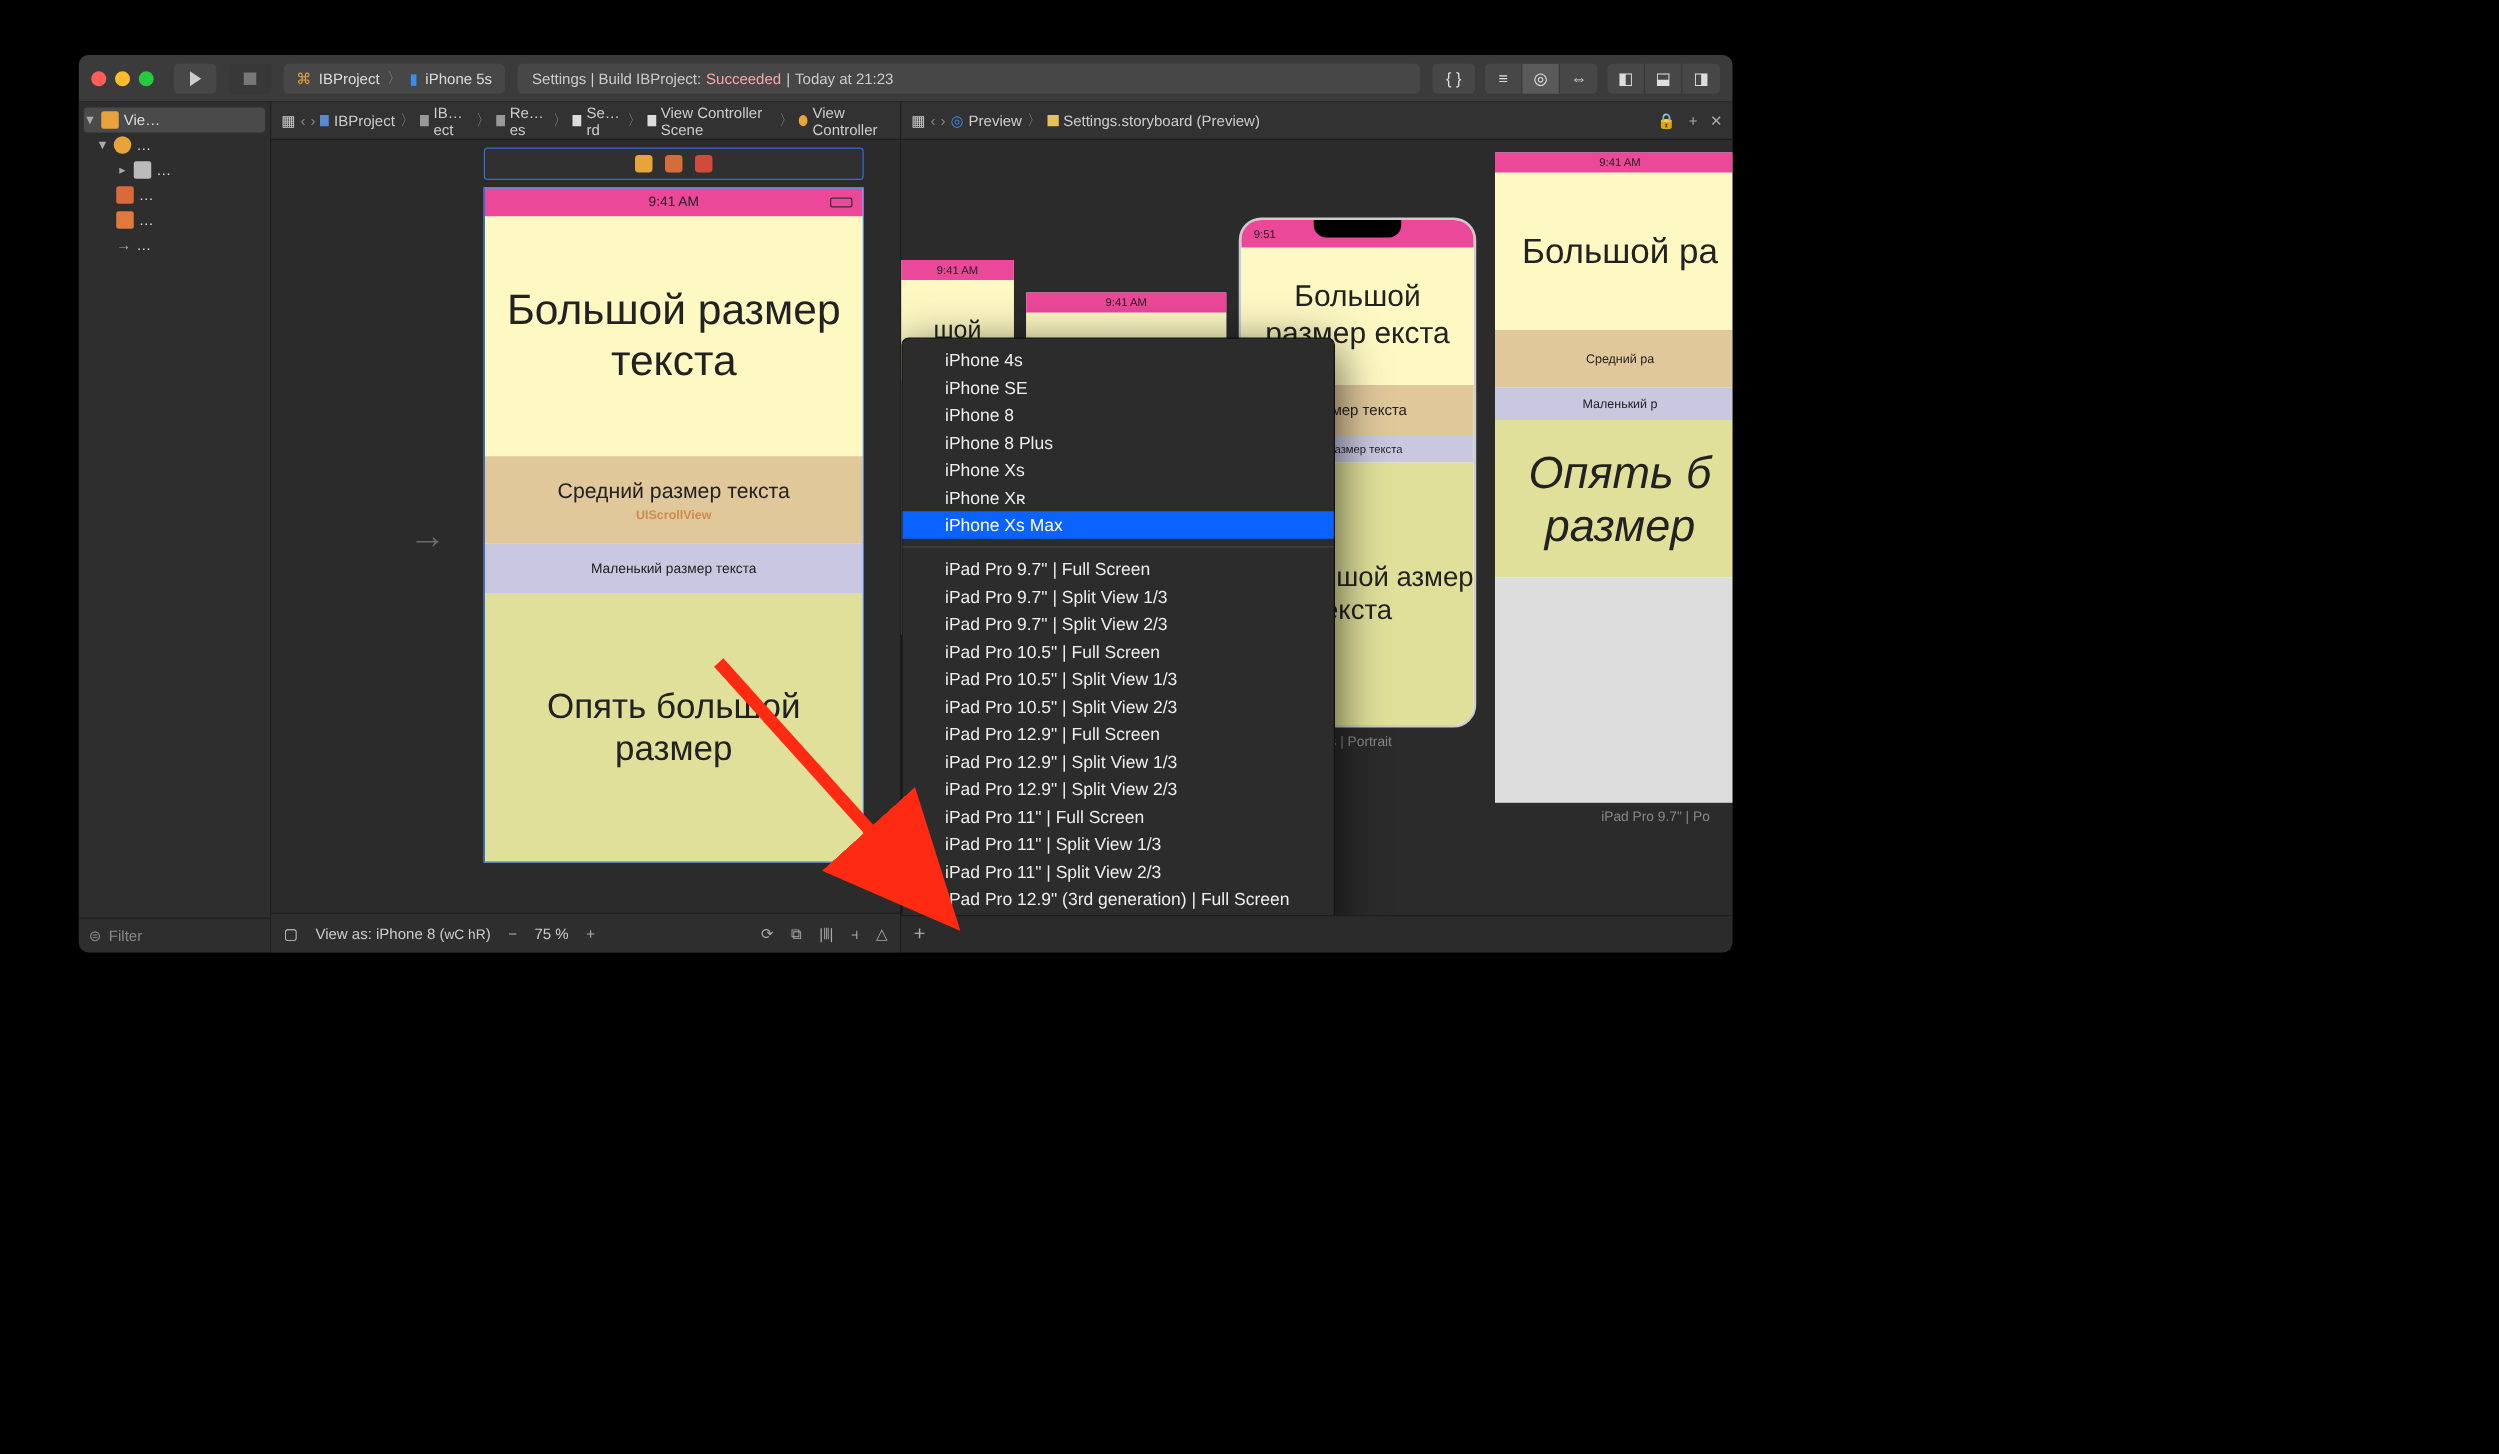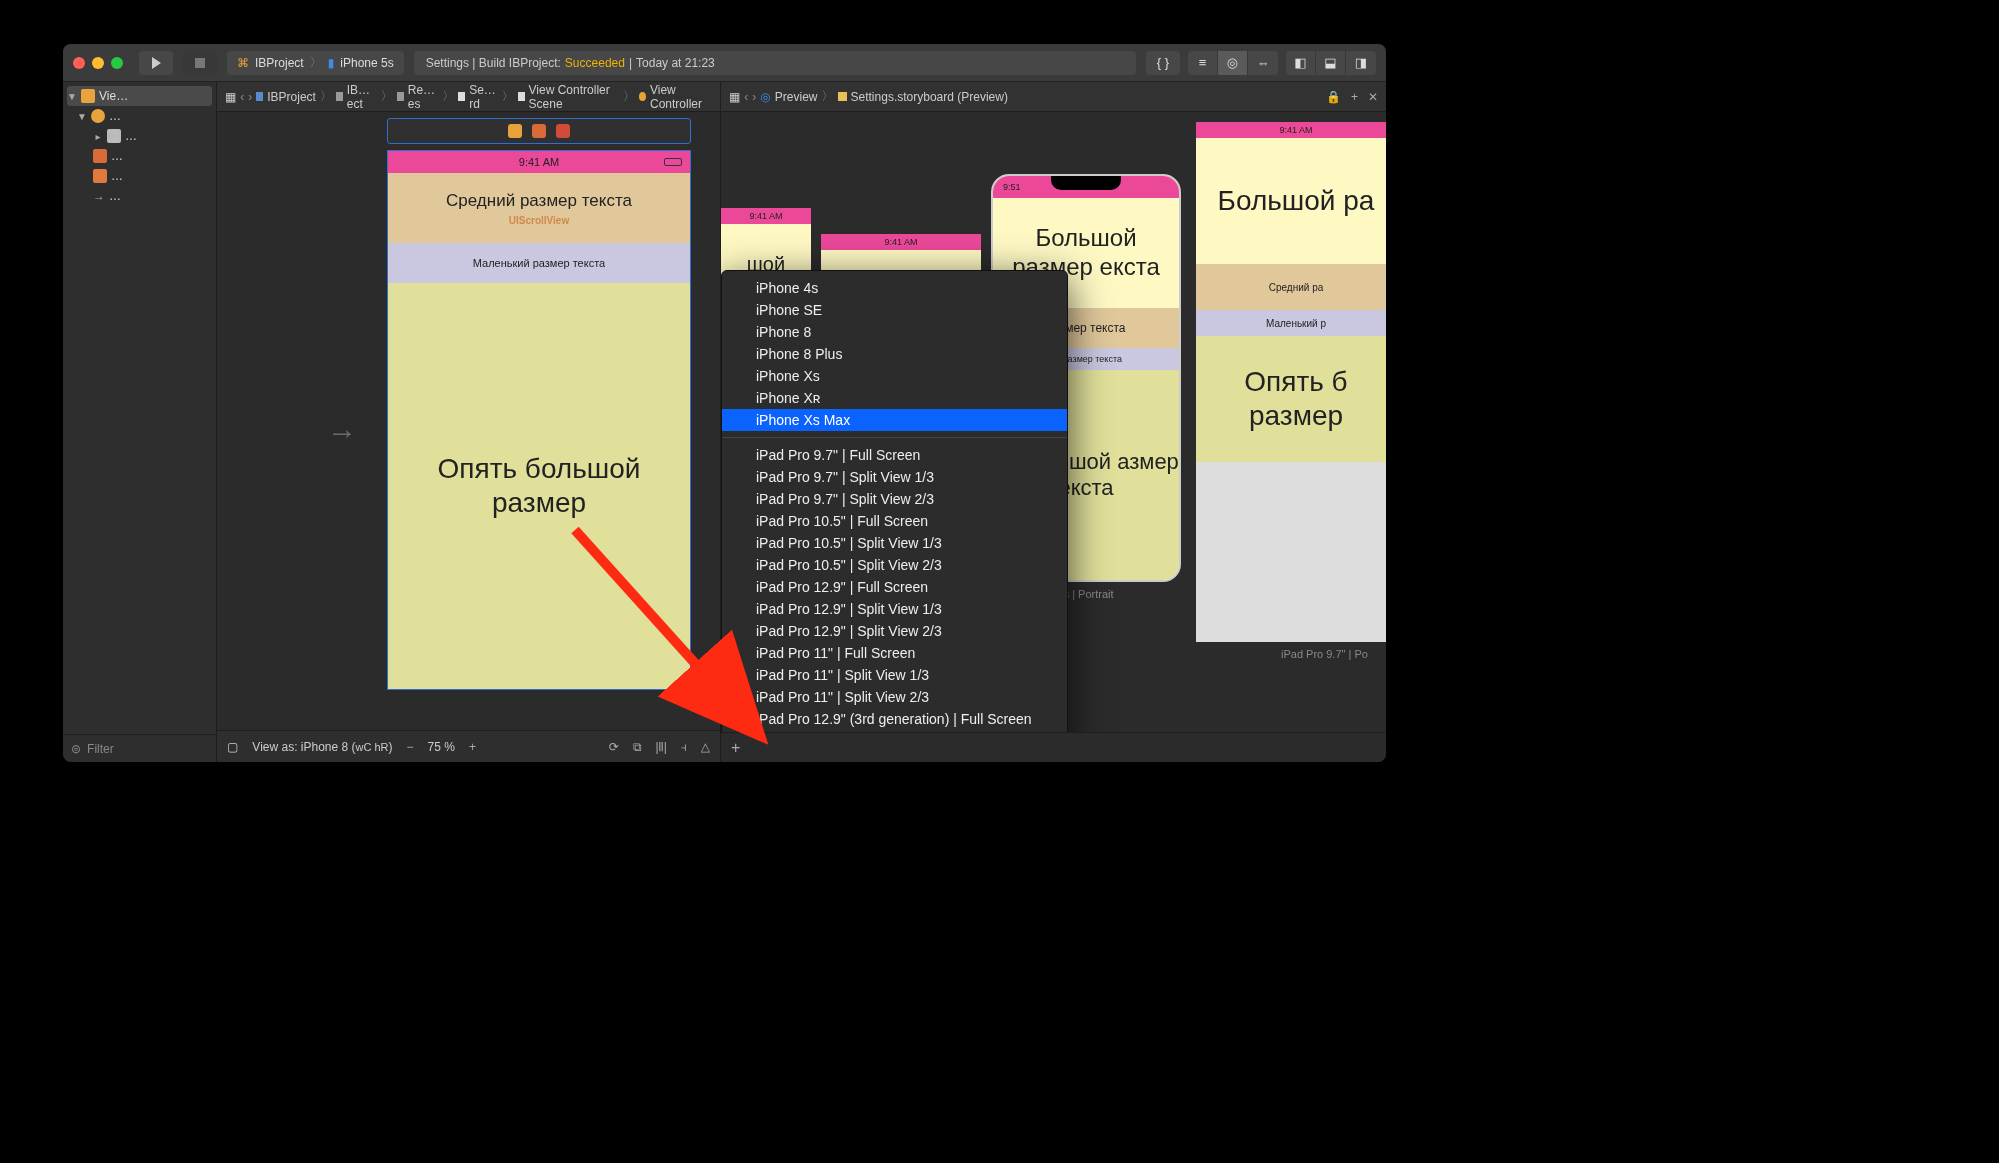--- a/index.html
+++ b/index.html
@@ -10,21 +10,21 @@
   .traffic { display: flex; gap: 7px; margin-right: 6px; }
   .dot { width: 12px; height: 12px; border-radius: 50%; }
   .dot.red { background: #ff5f57; } .dot.yellow { background: #febc2e; } .dot.green { background: #28c840; }
   .tb-btn { width: 34px; height: 24px; background: #474747; border-radius: 4px; display: flex; align-items: center; justify-content: center; }
   .tb-btn.stop { background: #383838; }
   .play-tri { width: 0; height: 0; border-left: 9px solid #ccc; border-top: 6px solid transparent; border-bottom: 6px solid transparent; }
   .stop-sq { width: 10px; height: 10px; background: #777; }
   .scheme { display: flex; align-items: center; height: 24px; background: #474747; border-radius: 4px; padding: 0 10px; gap: 6px; font-size: 12px; }
   .scheme .sep { color: #888; }
   .status { flex: 1; height: 24px; background: #474747; border-radius: 4px; display: flex; align-items: center; padding: 0 12px; font-size: 12px; color: #ccc; gap: 4px; }
-  .status .succ { color: #eab308; }
+  .status .succ { color: #fca5a5; }
   .tb-right { display: flex; gap: 8px; }
   .seg { display: flex; height: 24px; background: #474747; border-radius: 4px; overflow: hidden; }
   .seg .seg-btn { width: 30px; display: flex; align-items: center; justify-content: center; border-right: 1px solid #383838; }
   .seg .seg-btn:last-child { border-right: none; }
   .seg .seg-btn.active { background: #5a5a5a; }
   
   .body { flex: 1; display: flex; min-height: 0; }
   .navigator { width: 154px; background: #2e2e2e; border-right: 1px solid #1e1e1e; display: flex; flex-direction: column; }
   .nav-tree { flex: 1; padding: 4px 4px; font-size: 12px; overflow: hidden; }
   .nav-row { display: flex; align-items: center; gap: 4px; height: 20px; white-space: nowrap; overflow: hidden; text-overflow: ellipsis; }
@@ -206,20 +206,23 @@
           <span class="hdl h1"></span>
           <span class="hdl h2"></span>
           <span class="hdl h3"></span>
         </div>
         <span class="arrowin">→</span>
         <div class="phone">
           <div class="statusbar">
             <span>9:41 AM</span>
             <span class="bat"></span>
           </div>
+          <div class="block big1">
+              <span>Большой размер текста</span>
+            </div>
           <div class="block med">
             <span>Средний размер текста</span>
             <span class="uisv">UIScrollView</span>
           </div>
           <div class="block small">
               <span>Маленький размер текста</span>
             </div>
           <div class="block big2">
               <span>Опять большой размер</span>
             </div>
@@ -304,21 +307,21 @@
             </div>
           <div class="block big1" style="flex:0 0 126px;font-size:28px;">
               <span>Большой ра</span>
             </div>
           <div class="block med" style="flex:0 0 46px;font-size:10px;">
               <span>Средний ра</span>
             </div>
           <div class="block small" style="flex:0 0 26px;font-size:10px;">
               <span>Маленький р</span>
             </div>
-          <div class="block big2" style="flex:0 0 126px;font-size:28px;">
+          <div class="block big2" style="flex:0 0 126px;font-size:36px;font-style:italic;">
               <span style="white-space:pre-line;">Опять б размер</span>
             </div>
           <div style="flex:1;background:#ddd;"></div>
         </div>
         <div class="pv-label" style="left:560px;top:536px;">iPad Pro 9.7" | Po</div>
 
         <div class="menu" id="device-menu">
             <div class="menu-item">iPhone 4s</div>
             <div class="menu-item">iPhone SE</div>
             <div class="menu-item">iPhone 8</div>

